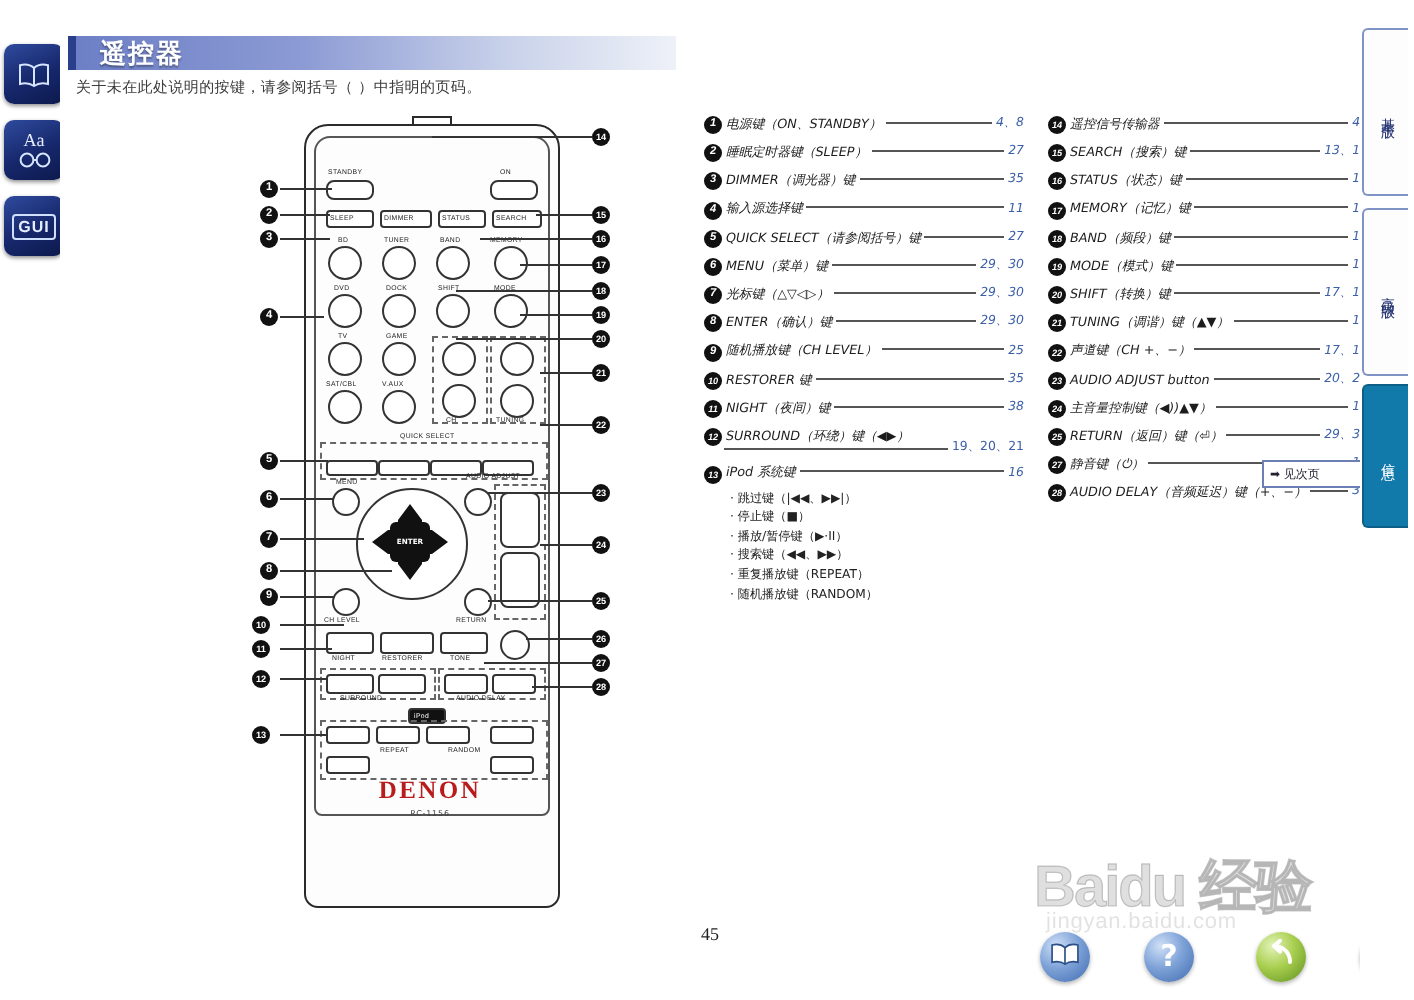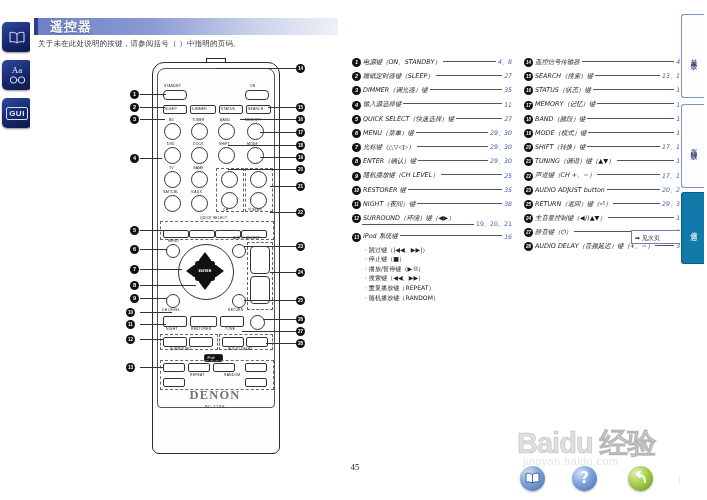--- a/index.html
+++ b/index.html
@@ -83,21 +83,21 @@
   .callout{position:absolute;border-top:1px solid #333;height:0;}
   .bullet{
     position:absolute;width:9px;height:9px;border-radius:50%;
     background:#111;color:#fff;font-size:5.6px;line-height:9px;
     text-align:center;font-family:"Liberation Sans",sans-serif;
     font-weight:bold;
   }
   .denon-logo{
     position:absolute;left:78px;top:330px;width:74px;text-align:center;
     font-family:"Liberation Serif",serif;font-size:12.5px;font-weight:bold;
-    letter-spacing:1.2px;color:#737373;
+    letter-spacing:1.2px;color:#b91c1c;
   }
   .denon-model{
     position:absolute;left:78px;top:346px;width:74px;text-align:center;
     font-size:4px;color:#444;letter-spacing:.4px;
   }
   .dpad-outer{
     position:absolute;left:78px;top:186px;width:54px;height:54px;
     border:1px solid #333;border-radius:50%;background:#fff;
   }
   .dpad-cross{
@@ -454,21 +454,21 @@
         <span class="pg">35</span>
       </div>
       <div class="li">
         <span class="num">4</span>
         <span class="txt">输入源选择键</span>
         <span class="lead"></span>
         <span class="pg">11</span>
       </div>
       <div class="li">
         <span class="num">5</span>
-        <span class="txt">QUICK SELECT（快速选择）键</span>
+        <span class="txt">QUICK SELECT（请参阅括号）键</span>
         <span class="lead"></span>
         <span class="pg">27</span>
       </div>
       <div class="li">
         <span class="num">6</span>
         <span class="txt">MENU（菜单）键</span>
         <span class="lead"></span>
         <span class="pg">29、30</span>
       </div>
       <div class="li">
@@ -579,30 +579,30 @@
         <span class="lead"></span>
         <span class="pg">17、18</span>
       </div>
       <div class="li">
         <span class="num" style="font-size:4.6px;">23</span>
         <span class="txt">AUDIO ADJUST button</span>
         <span class="lead"></span>
         <span class="pg">20、26</span>
       </div>
       <div class="li">
+        <span class="num" style="font-size:4.6px;">24</span>
+        <span class="txt">主音量控制键（◀))▲▼）</span>
+        <span class="lead"></span>
+        <span class="pg">11</span>
+      </div>
+      <div class="li">
         <span class="num" style="font-size:4.6px;">25</span>
         <span class="txt">RETURN（返回）键（⏎）</span>
         <span class="lead"></span>
         <span class="pg">29、30</span>
-      </div>
-      <div class="li">
-        <span class="num" style="font-size:4.6px;">24</span>
-        <span class="txt">主音量控制键（◀))▲▼）</span>
-        <span class="lead"></span>
-        <span class="pg">11</span>
       </div>
       <div class="li">
         <span class="num" style="font-size:4.6px;">27</span>
         <span class="txt">静音键（⏻）</span>
         <span class="lead"></span>
         <span class="pg">11</span>
       </div>
       <div class="li">
         <span class="num" style="font-size:4.6px;">28</span>
         <span class="txt">AUDIO DELAY（音频延迟）键（+、−）</span>

